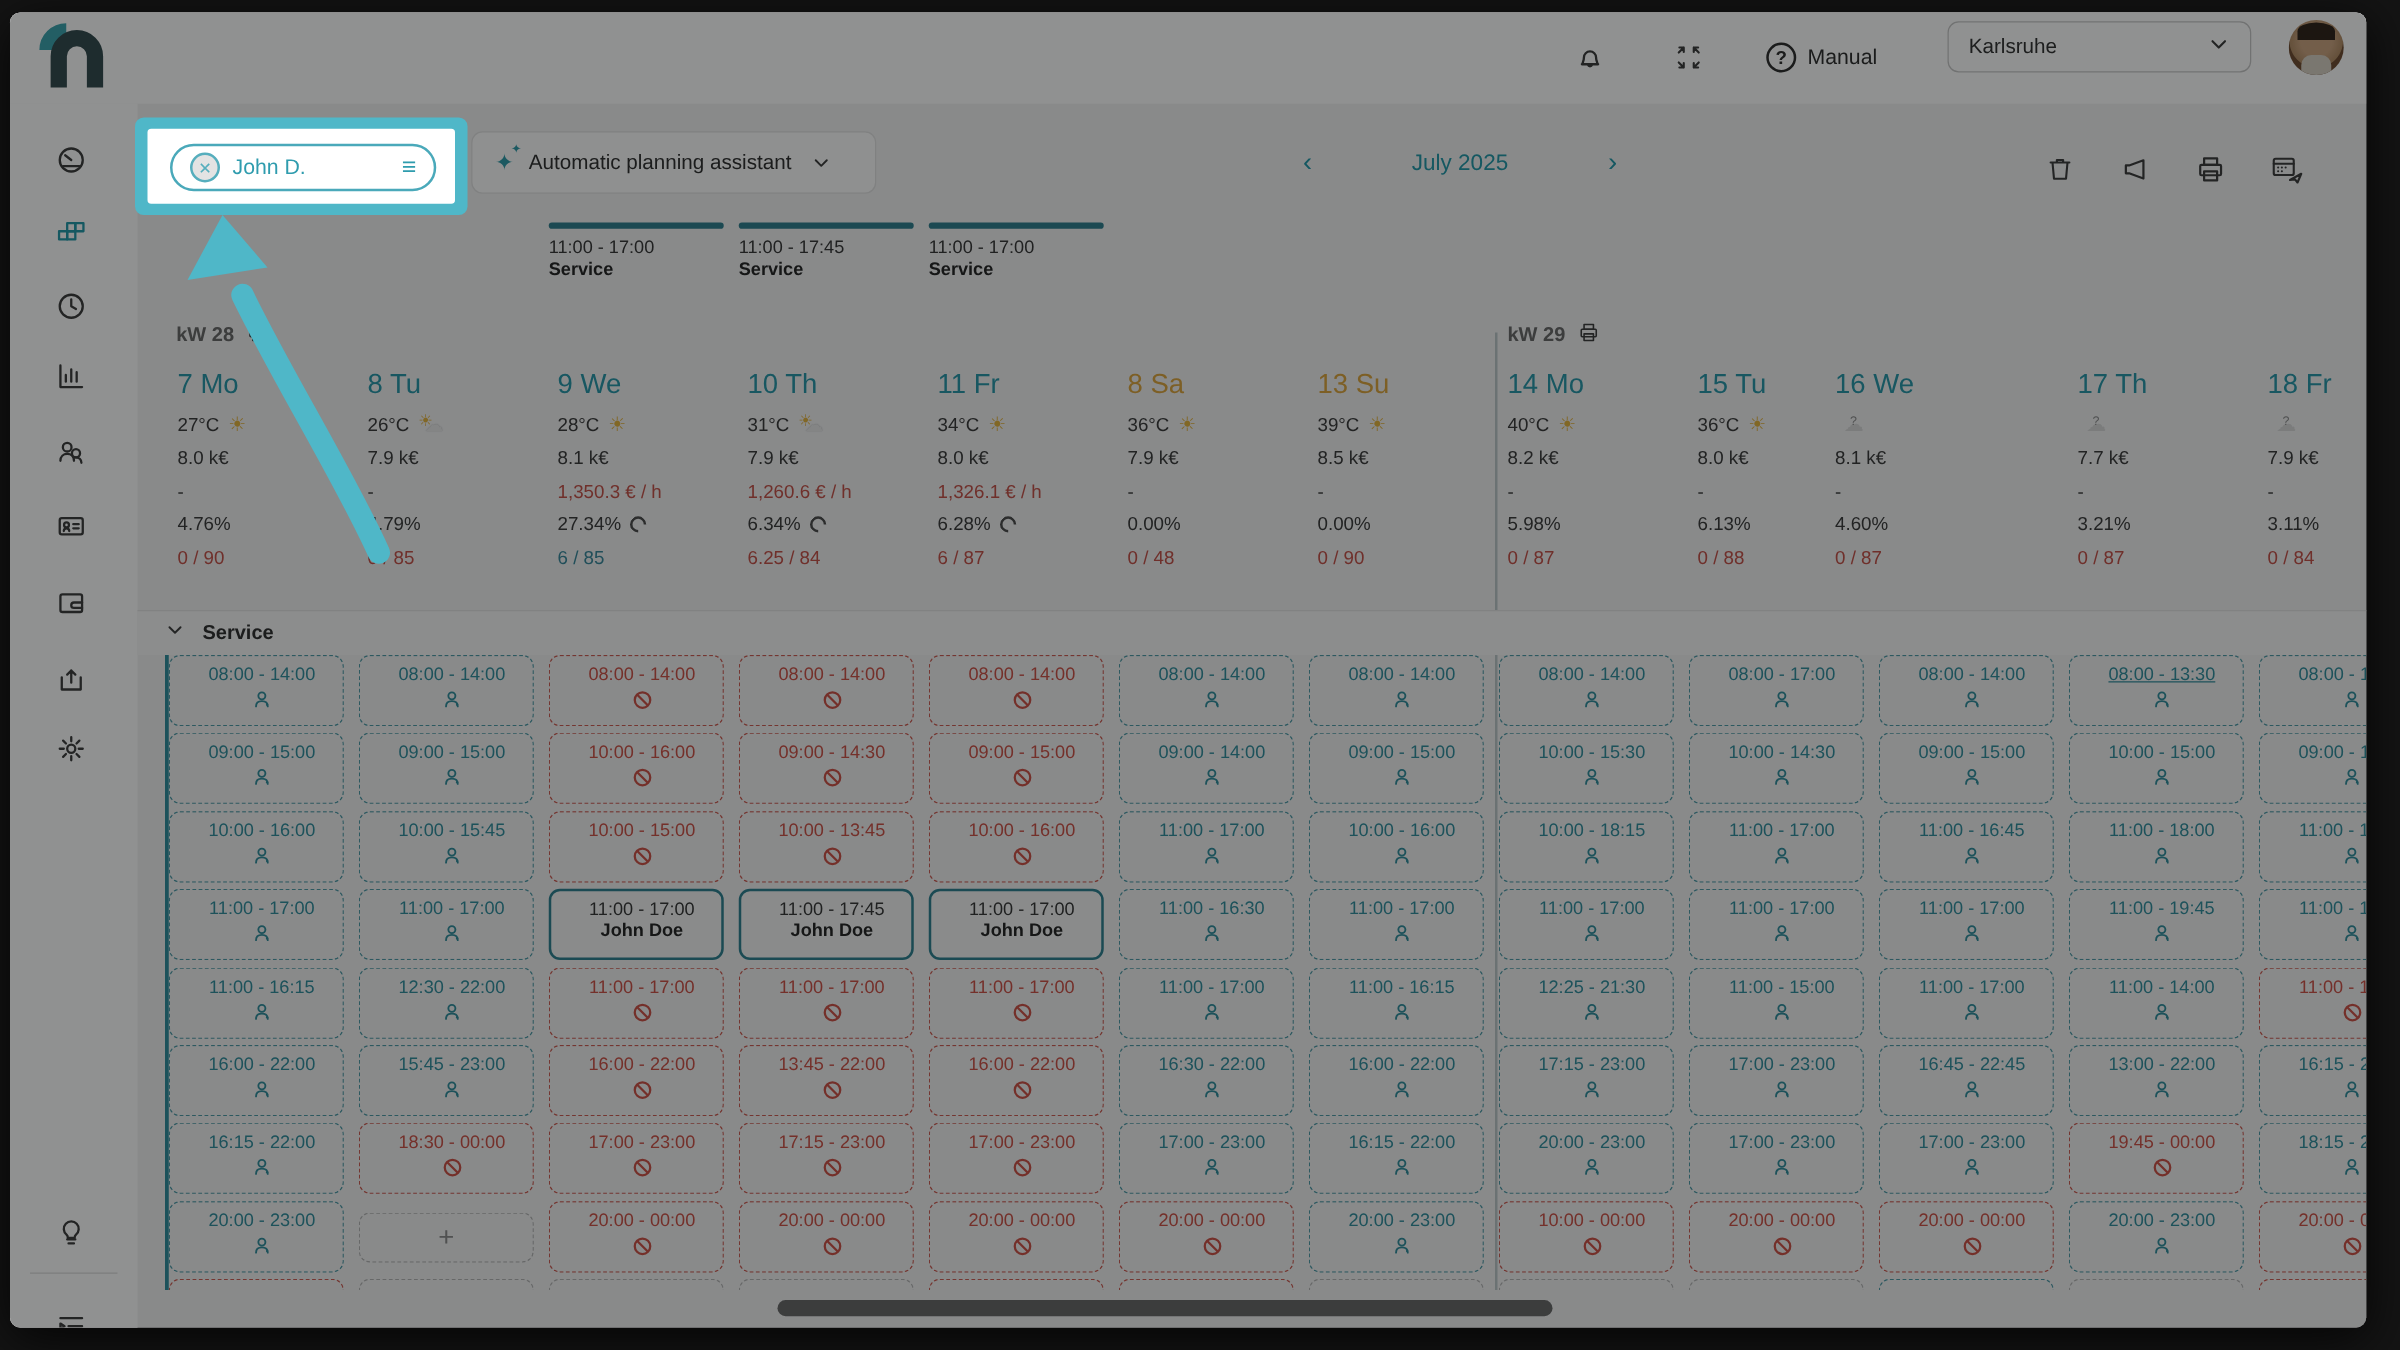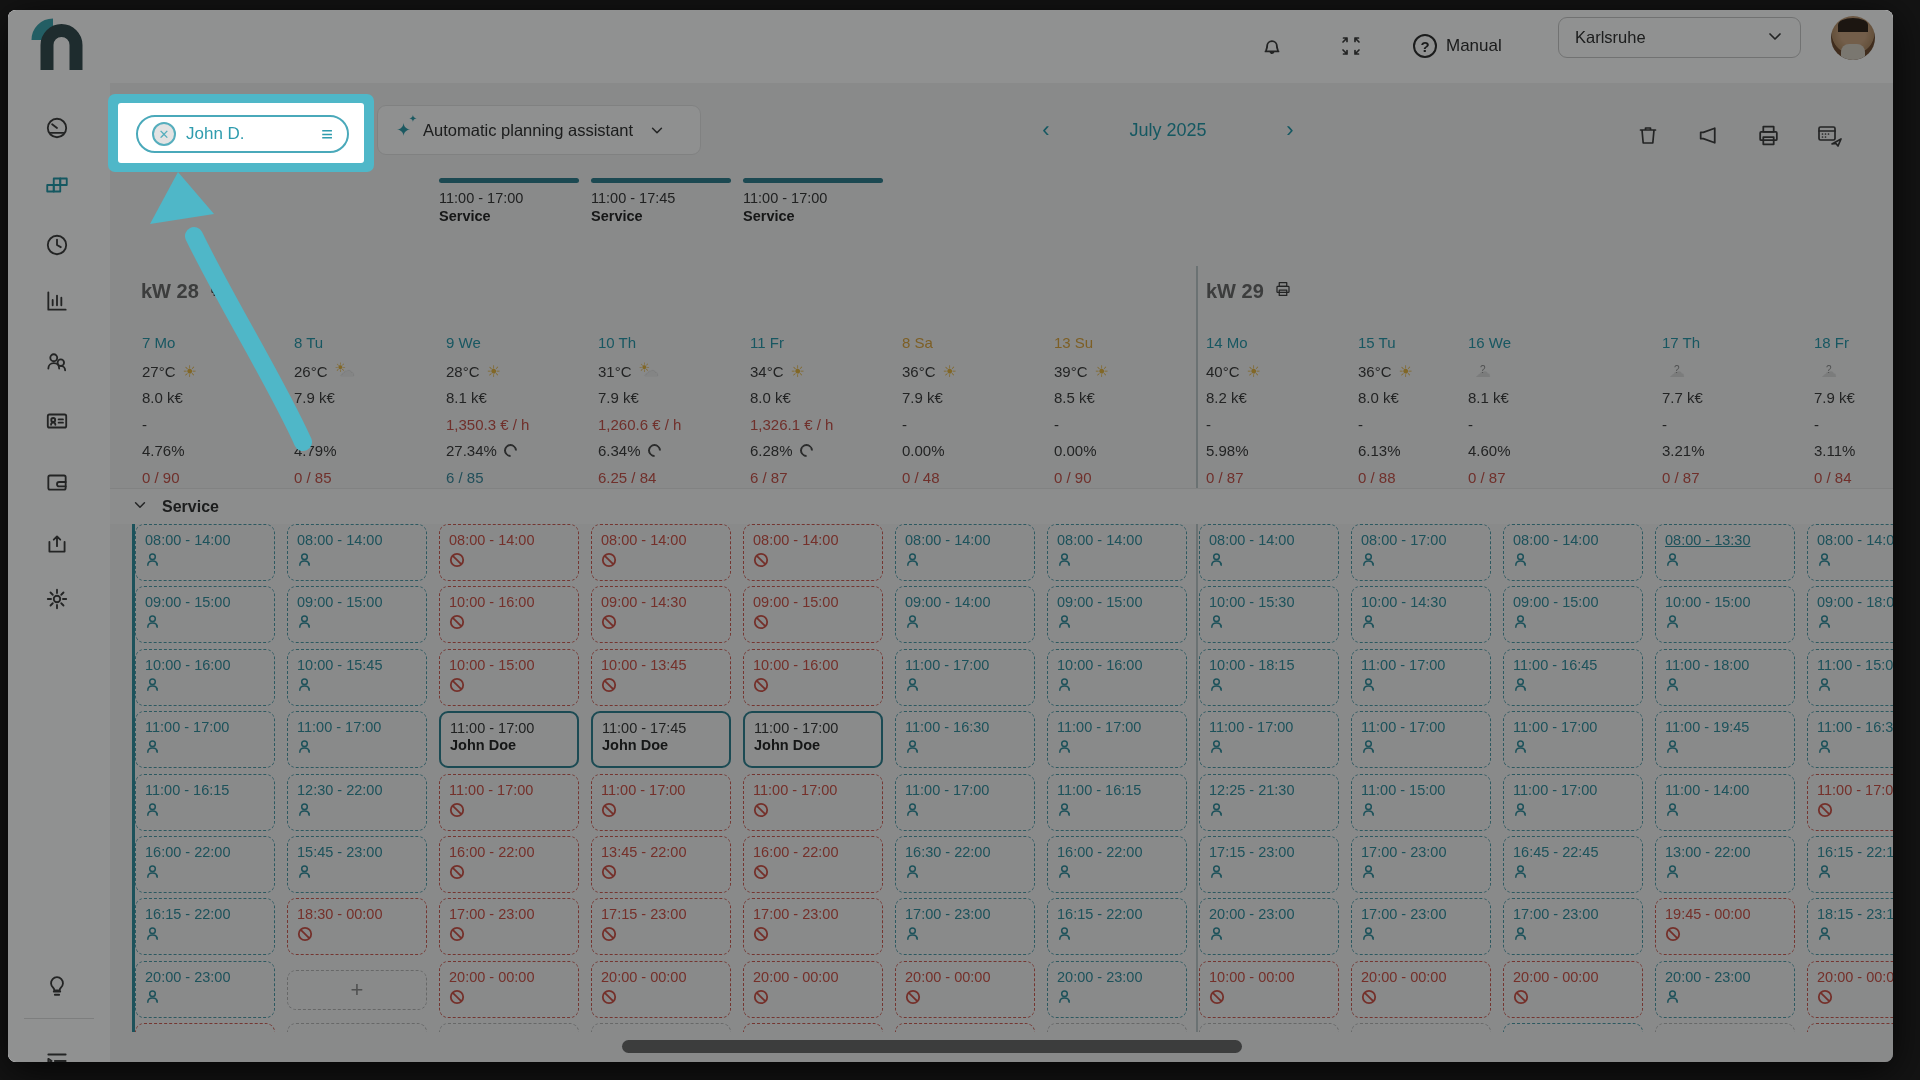--- a/index.html
+++ b/index.html
@@ -34,41 +34,41 @@
   .tbicon { position:absolute; top:103px; width:44px; height:44px; display:flex; align-items:center; justify-content:center; cursor:pointer; }
 
   
   .pill { position:absolute; width:140px; cursor:pointer; }
   .pill .bar { height:5px; border-radius:3px; background:#2d7d8c; }
   .pill .t { margin-top:7px; font-size:14.5px; color:#333; }
   .pill .n { margin-top:2px; font-size:14.5px; font-weight:bold; color:#222; }
 
   
   #weekband { position:absolute; left:102px; top:246px; width:1783px; height:232px; overflow:hidden; }
-  .kwlabel { position:absolute; top:24px; display:flex; align-items:center; gap:10px; color:#666; font-size:20px; font-weight:bold; }
+  .kwlabel { position:absolute; top:1px; display:flex; align-items:center; gap:10px; color:#666; font-size:16px; font-weight:bold; }
   .kwlabel svg { cursor:pointer; }
   .daycol { position:absolute; top:38px; width:152px; padding-left:7px; font-size:15px; color:#383838; }
-  .daycol .dn { font-size:15px; margin-bottom:7px; cursor:pointer;margin-top:40px; }
+  .daycol .dn { font-size:22px; margin-bottom:7px; cursor:pointer; }
   .daycol.wd .dn { color:#2596a8; } .daycol.we .dn { color:#dca43b; }
   .daycol .rw { height:26.5px; display:flex; align-items:center; gap:7px; }
   .cost-red, .st-red { color:#c44f46; } .st-teal { color:#35869a; }
   .sun { color:#e4b23c; font-size:16px; }
   .cloudq { position:relative; color:#d9d9d9; font-size:16px; }
   .cloudq i { position:absolute; font-style:normal; font-size:10px; color:#8a8a8a; left:5px; top:2px; }
   .partly { position:relative; width:22px; height:18px; }
   .partly .s { position:absolute; left:0; top:-2px; color:#e4b23c; font-size:13px; }
   .partly .c { position:absolute; left:5px; top:0px; color:#e9e9e9; font-size:15px; text-shadow:0 0 1px #aaa; }
   .refresh { display:inline-block; width:13px; height:13px; border:2px solid #4a4a4a; border-radius:50%; border-right-color:transparent; transform:rotate(45deg); }
 
   
   #svc-head { position:absolute; left:102px; top:478px; width:1783px; height:36px; background:#f7f7f8; border-top:1px solid #e3e3e3; display:flex; align-items:center; gap:14px; padding-left:22px; font-size:16px; font-weight:bold; color:#2d2d2d; cursor:pointer; }
   #svc-head .chev { font-weight:normal; color:#444; }
 
   
-  #gridclip { position:absolute; left:102px; top:514px; width:1783px; height:508px; overflow:hidden; }
+  #gridclip { position:absolute; left:102px; top:514px; width:1783px; height:508px; overflow:hidden;text-align:center; }
   #grid-leftline { position:absolute; left:22px; top:0; width:3px; height:100%; background:#2d8d9d; }
   #kwdivider { position:absolute; left:1188px; top:256px; width:2px; height:766px; background:#bcc7c9; }
   .cell { position:absolute; width:140px; height:57px; border-radius:9px; padding:7px 0 0 9px; font-size:14.5px; }
   .cell.av { border:1.5px dashed #4c99a6; color:#2e8c9c; }
   .cell.bl { border:1.5px dashed #cc5a50; color:#cc4f44; }
   .cell.as { border:2px solid #2a7f8f; color:#333; background:#f4f5f5; }
   .cell.as .nm { font-weight:bold; color:#222; margin-top:1px; }
   .cell.add { border:1.5px dashed #b5b5b5; height:40px; margin-top:9px; display:flex; align-items:center; justify-content:center; color:#8a8a8a; font-size:22px; padding:0; }
   .cell .ic { margin-top:4px; }
   .stub { position:absolute; width:140px; height:20px; border-radius:9px 9px 0 0; border:1.5px dashed #b5b5b5; border-bottom:none; }

